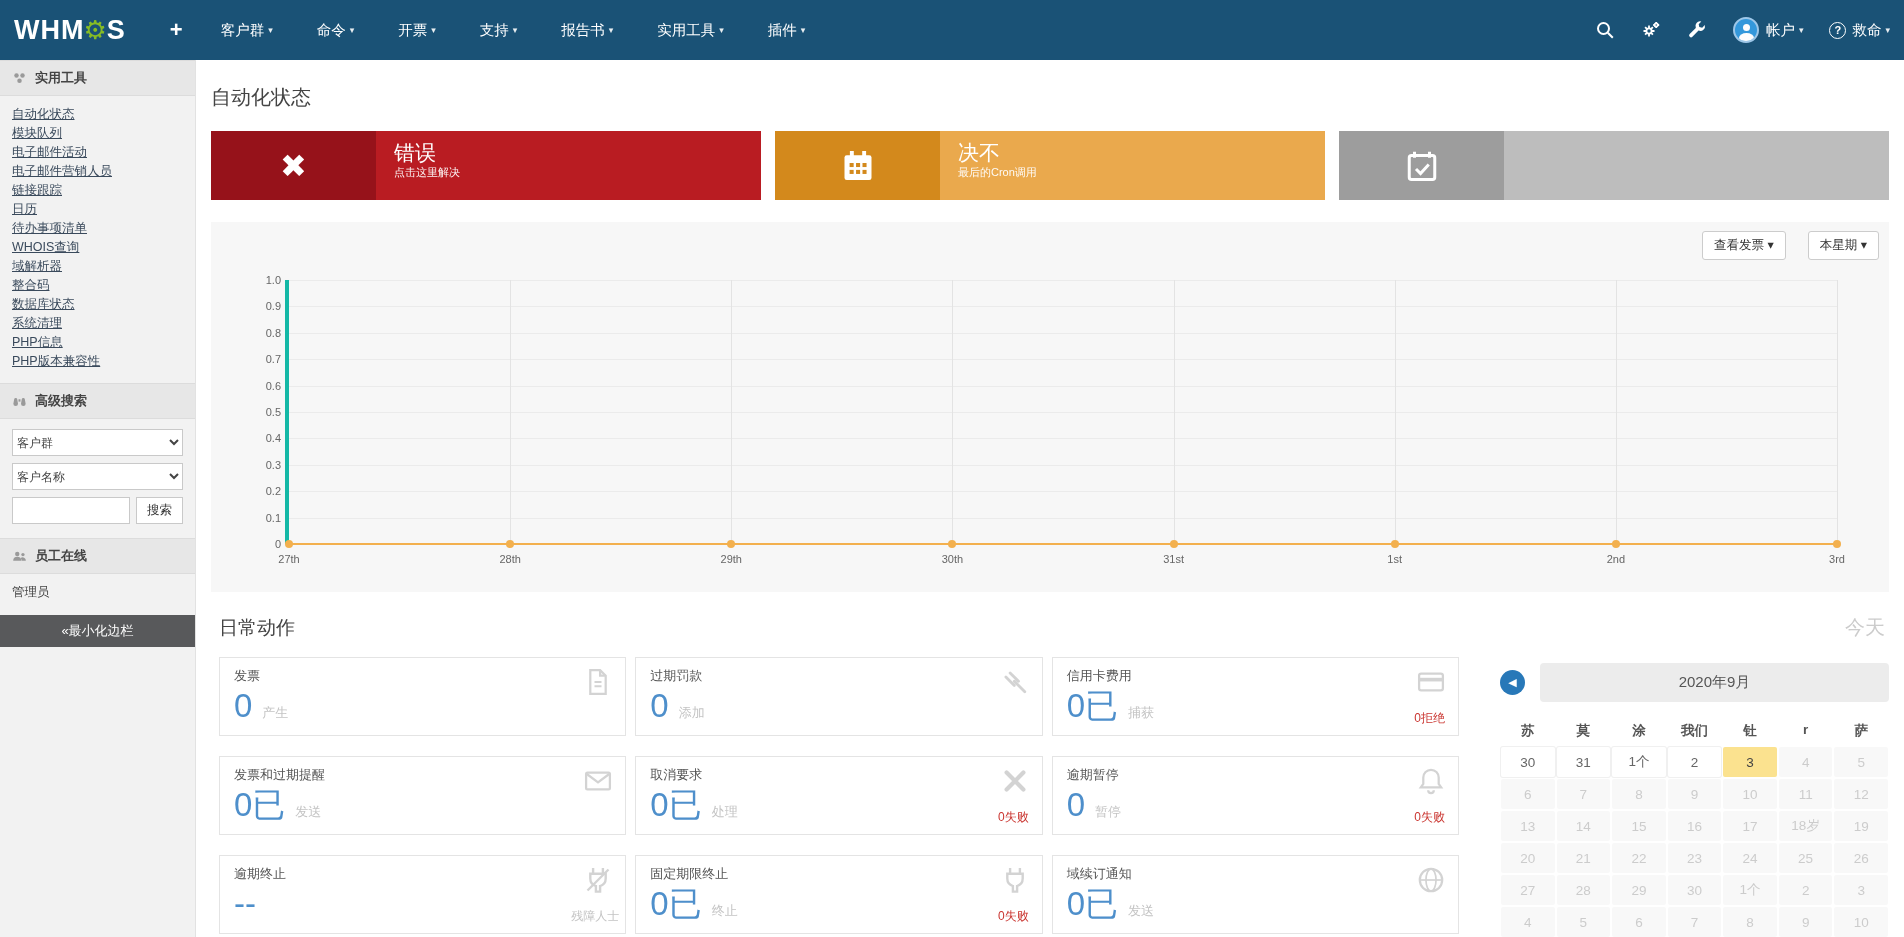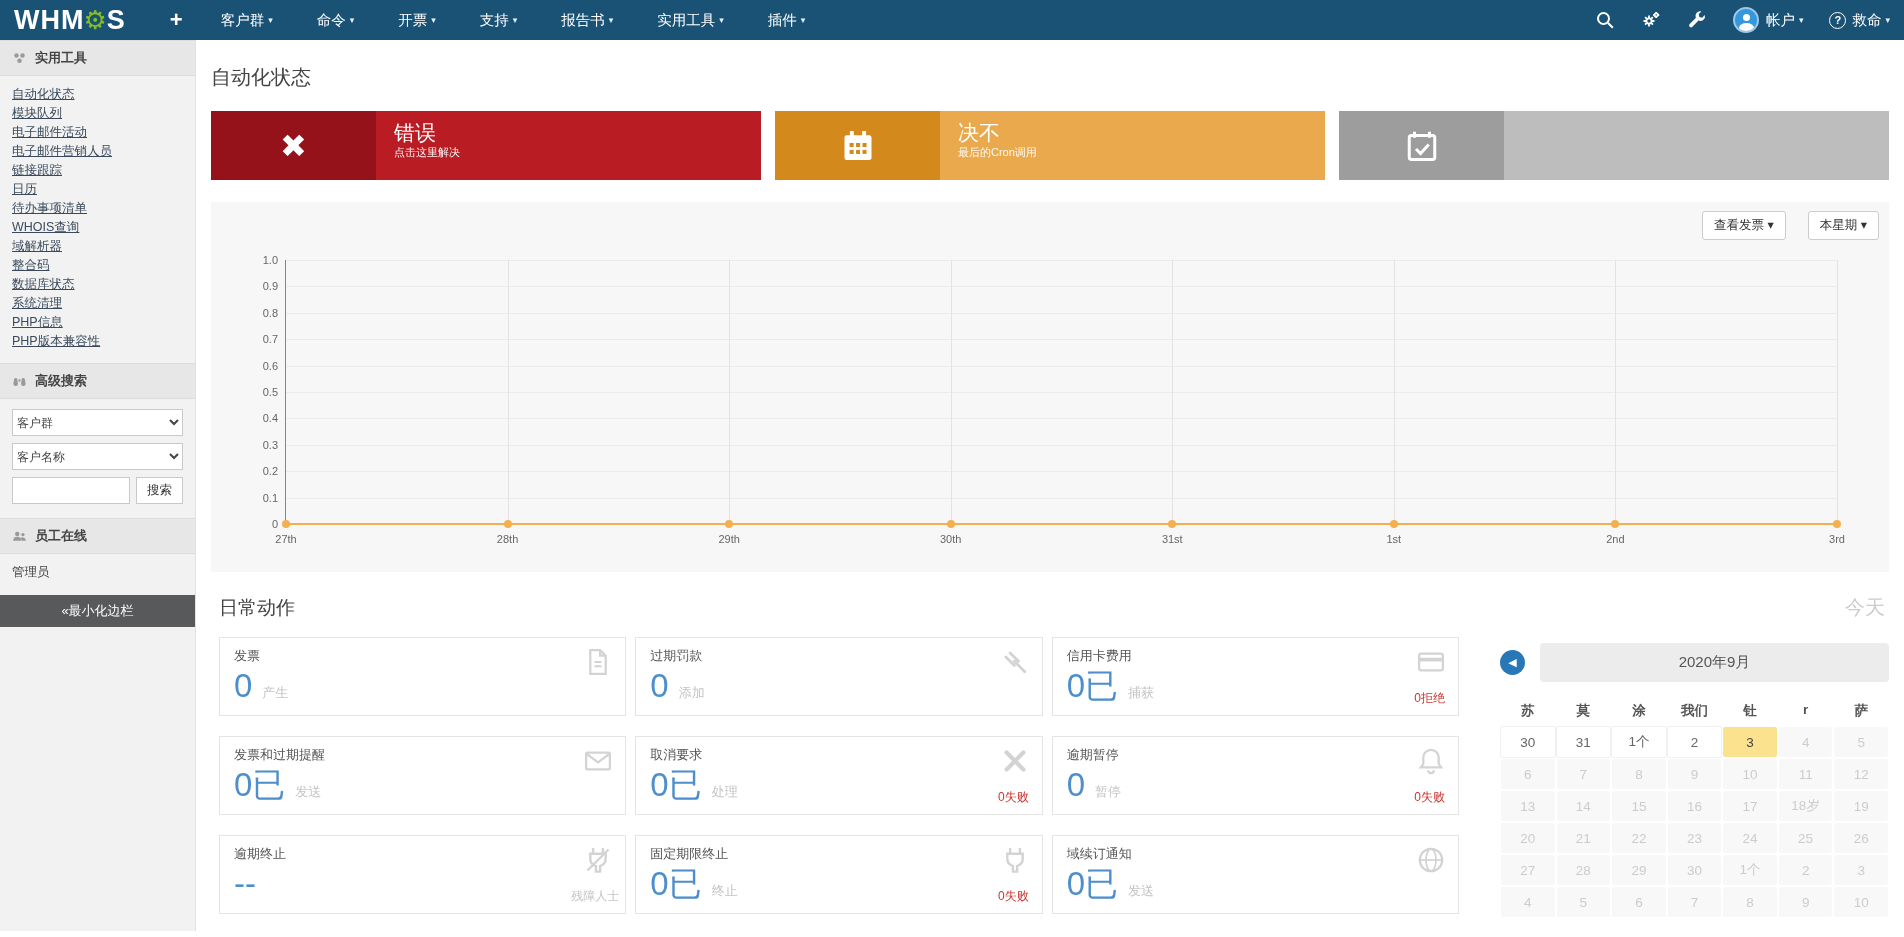--- a/index.html
+++ b/index.html
@@ -1,20 +1,20 @@
 <!DOCTYPE html>
 <html><head>
 <meta charset="utf-8">
 <style>
   * { box-sizing: border-box; margin: 0; padding: 0; }
   html,body { width:1904px; height:937px; overflow:hidden; background:#fff;
     font-family:"Liberation Sans","DejaVu Sans",sans-serif; }
 
   
-  .navbar { height:40px; background:#1a5276; display:flex; align-items:center; color:#fff; padding:0 14px; }
+  .navbar { height:60px; background:#1a5276; display:flex; align-items:center; color:#fff; padding:0 14px; }
   .logo { display:flex; align-items:center; font-weight:bold; font-size:27px; letter-spacing:1px; color:#fff; margin-right:28px; }
   .logo .gear { color:#86bc25; font-size:26px; margin:0 -1px; line-height:1; }
   .nav-plus { font-size:22px; font-weight:bold; padding:0 16px; cursor:pointer; }
   .nav-menu { display:flex; list-style:none; }
   .nav-menu li { padding:0 22px; font-size:14.5px; cursor:pointer; white-space:nowrap; }
   .caret { font-size:9px; vertical-align:2px; margin-left:4px; opacity:.9; }
   .nav-right { margin-left:auto; display:flex; align-items:center; gap:26px; }
   .nav-ico { width:20px; height:20px; display:inline-block; cursor:pointer; }
   .avatar { width:26px; height:26px; border-radius:50%; background:#3498db; border:2px solid #9ec7e8; display:inline-block; position:relative; overflow:hidden; margin-right:7px; vertical-align:middle;}
   .avatar:before { content:""; position:absolute; left:8px; top:5px; width:7px; height:7px; border-radius:50%; background:#fdfdfd; }
@@ -47,21 +47,21 @@
   .banner-icon { width:165px; background:var(--ibg); display:flex; align-items:center; justify-content:center; flex-shrink:0; }
   .banner-icon .bx { font-size:32px; font-weight:bold; line-height:1; }
   .banner-text { padding:10px 0 0 18px; }
   .banner-title { font-size:21px; line-height:1.15; }
   .banner-sub { font-size:11px; opacity:.95; }
 
   
   .chart-panel { position:relative; margin-top:22px; height:370px; background:#f7f7f7; }
   .panel-buttons { position:absolute; top:9px; right:10px; display:flex; gap:22px; }
   .panel-buttons button { background:#fff; border:1px solid #ccc; border-radius:3px; padding:5px 11px; font-size:12.5px; color:#333; cursor:pointer; }
-  .plot { position:absolute; left:74px; right:52px; top:58px; bottom:48px; border-left:1px solid #14b8a6; }
+  .plot { position:absolute; left:74px; right:52px; top:58px; bottom:48px; border-left:4px solid #14b8a6; }
   .hgrid { position:absolute; left:0; right:0; height:1px; background:#ebebeb; }
   .vgrid { position:absolute; top:0; bottom:0; width:1px; background:#e3e3e3; }
   .ylab { position:absolute; right:calc(100% + 8px); transform:translateY(-50%); font-size:11px; color:#666; }
   .xlab { position:absolute; top:calc(100% + 9px); transform:translateX(-50%); font-size:11px; color:#666; }
   .dline { position:absolute; left:0; right:0; bottom:-1px; height:2px; background:#f3b04e; }
   .dot { position:absolute; width:8px; height:8px; border-radius:50%; background:#f3b04e; transform:translate(-50%,50%); bottom:0; }
 
   
   .daily-head { display:flex; align-items:baseline; margin:22px 4px 16px 8px; }
   .daily-title { font-size:19px; color:#444; font-weight:normal;text-align:center; }

